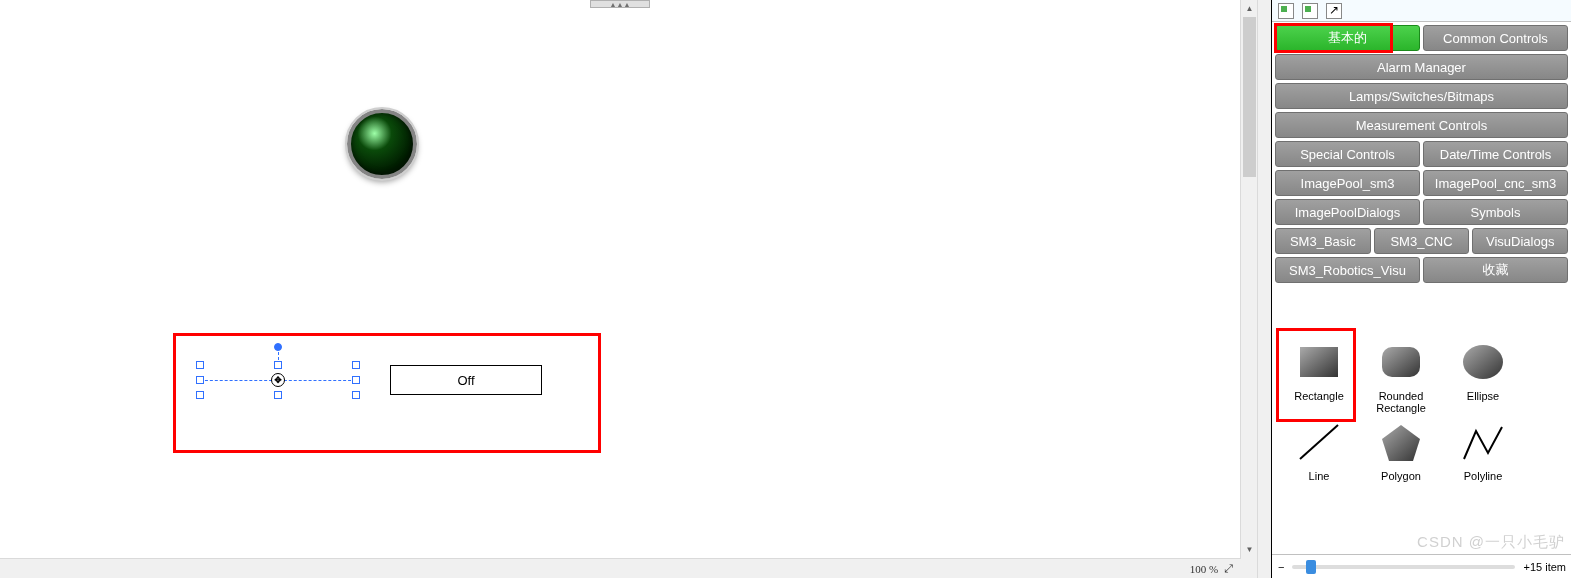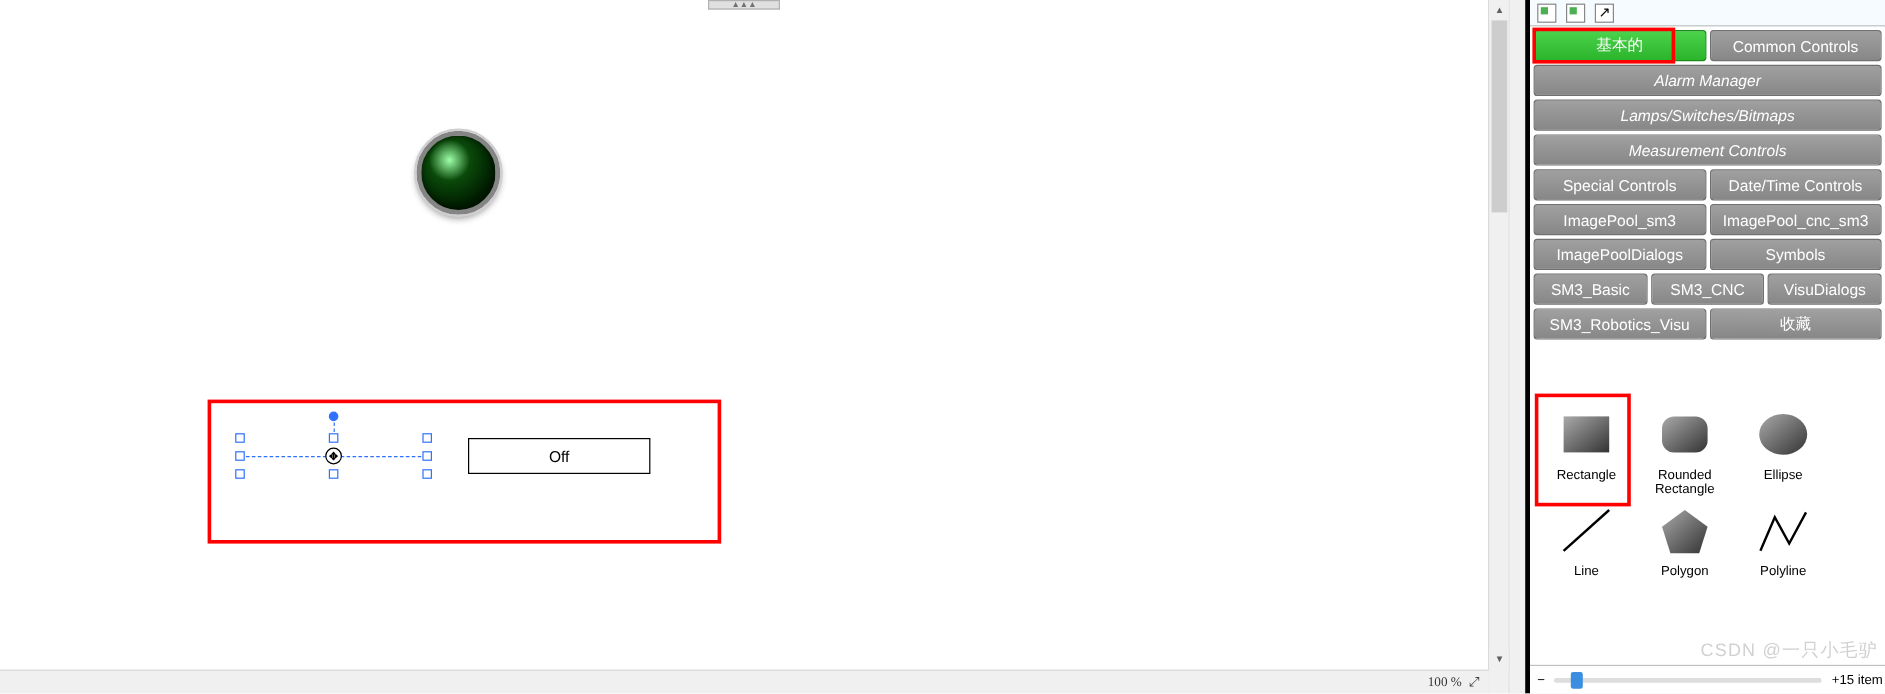--- a/index.html
+++ b/index.html
@@ -102,21 +102,21 @@
     background:#fff;
     display:flex; align-items:center; justify-content:center;
     font-size:13px;
   }
 
   
   .toolbox {
     position:absolute; left:1271px; top:0;
     width:300px; height:578px;
     background:#fff;
-    border-left:4px solid #000000;
+    border-left:1px solid #000000;
   }
   .tb-iconbar {
     height:22px;
     border-bottom:1px solid #c0c0c0;
     background:#f5fbff;
     display:flex; align-items:center; gap:8px; padding:0 6px;
     font-size:12px;
   }
   .tb-iconbar .icn {
     width:16px; height:16px; border:1px solid #888;
@@ -151,21 +151,21 @@
     display:flex; align-items:center; justify-content:center;
     font-size:13px;
     padding:0 10px;
     white-space:nowrap;
     cursor:pointer;
   }
   .cat-btn.active {
     background:linear-gradient(#4cd24c,#2bb52b);
     border-color:#1a8a1a;
   }
-  .cat-btn.full { flex:1 1 100%;font-style:italic; }
+  .cat-btn.full { flex:1 1 100%; }
   .cat-btn.half { flex:1 1 45%; }
   .cat-btn.third { flex:1 1 28%; }
   .tool-area {
     margin-top:45px;
     padding:6px;
     display:flex; flex-wrap:wrap; gap:0;
     position:relative;
   }
   .red-box-3 {
     position:absolute; left:4px; top:0;

